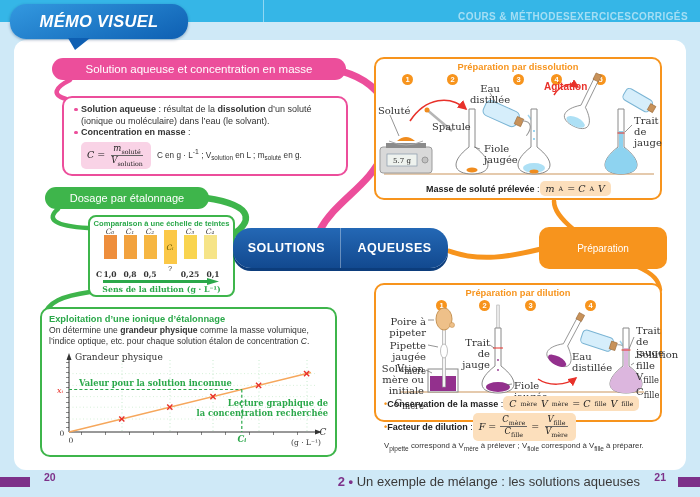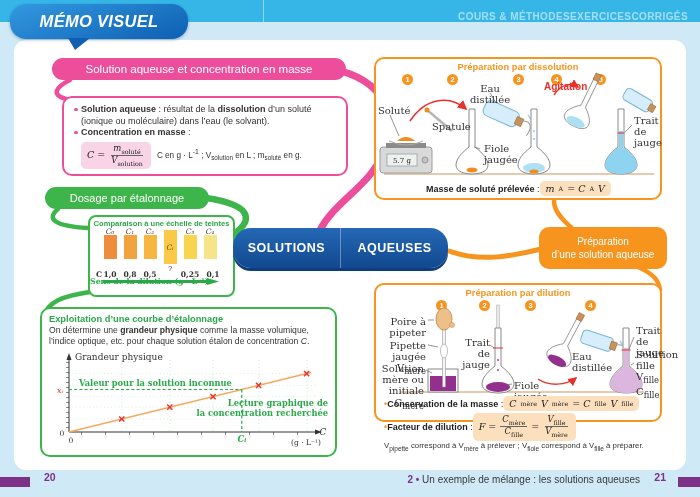--- a/index.html
+++ b/index.html
@@ -37,41 +37,41 @@
   .frac .fden{padding:0 2px}
   .units{font-size:8.2px}
   
   .sbox{left:88px;top:215px;width:147px;height:82px;border:2px solid #3eb54b;border-radius:8px;background:#fff;z-index:2}
   .sc-title{position:absolute;left:1px;top:2px;width:141px;text-align:center;font-size:7.6px;font-weight:bold;color:#2ba84a}
   .sc-lab{position:absolute;top:10px;width:16px;text-align:center;font-family:"DejaVu Serif",serif;font-style:italic;font-size:7.5px;color:#444}
   .sc-bar{position:absolute;top:18px;width:13px;height:24px}
   .sc-bar.tall{top:13px;height:34px;display:flex;align-items:center;justify-content:center;font-family:"DejaVu Serif",serif;font-style:italic;font-size:7.5px;color:#6b5900}
   .sc-q{position:absolute;top:47px;width:16px;text-align:center;font-size:7.5px;color:#444}
   .sc-num{position:absolute;top:53px;width:22px;text-align:center;font-family:"DejaVu Serif",serif;font-weight:bold;font-size:7.6px;color:#333}
-  .sc-cap{position:absolute;left:0;top:60px;width:143px;text-align:left;font-family:"DejaVu Serif",serif;font-weight:bold;font-size:7.8px;color:#2ba84a}
+  .sc-cap{position:absolute;left:0;top:68px;width:143px;text-align:center;font-family:"DejaVu Serif",serif;font-weight:bold;font-size:7.8px;color:#2ba84a}
   
   .cbox{left:40px;top:307px;width:297px;height:150px;border:2px solid #3eb54b;border-radius:10px;background:#fff;z-index:2;padding:5px 6px 0 7px}
   .cv-title{font-size:9.3px;font-weight:bold;color:#2ba84a}
   .cv-body{font-size:8.6px;color:#333;line-height:1.25;margin-top:1px}
   
   .obox{position:absolute;border:2px solid #f7941d;border-radius:10px;background:#fff;z-index:2}
   .obox-diss{left:374px;top:57px;width:288px;height:143px}
   .obox-dilu{left:374px;top:283px;width:288px;height:139px}
   .obx-title{position:absolute;top:3px;left:0;right:0;text-align:center;font-size:9.3px;font-weight:bold;color:#f7941d}
   .badge{position:absolute;top:15px;width:11px;height:11px;border-radius:50%;background:#f7941d;color:#fff;font-size:7.5px;font-weight:bold;display:flex;align-items:center;justify-content:center}
   .lab{position:absolute;font-family:"DejaVu Serif",serif;font-size:10px;color:#333;line-height:1.12}
   .lab.rt{text-align:right}.lab.ctr{text-align:center}
   .lab.red{color:#e8312a;font-weight:bold;font-family:"Liberation Sans",sans-serif}
   .orow{position:absolute;display:flex;align-items:center;gap:0;font-size:9px;color:#222}
   .orow .bdot{color:#f7941d;font-weight:bold}
   .onote{position:absolute;font-size:7.8px;color:#333}
   
   .fbar{position:absolute;top:477px;height:10px;background:#7d3189}
   .pgno{position:absolute;top:471px;font-size:10.5px;font-weight:bold;color:#7d3189}
-  .fright{position:absolute;right:60px;top:474px;font-size:10px;color:#3a3a3a;white-space:nowrap}
+  .fright{position:absolute;right:60px;top:474px;font-size:13px;color:#3a3a3a;white-space:nowrap}
   .fright .pur{color:#7d3189;font-weight:bold}
   svg text{font-family:"DejaVu Serif",serif}
 </style>
 </head>
 <body>
 
 <div class="abs topbar">
   <div class="abs topbar-sep"></div>
   <div class="tabs">
     <span class="tab">COURS &amp; MÉTHODES</span>
@@ -136,21 +136,21 @@
   <span class="sc-num" style="left:89px">0,25</span>
   <span class="sc-num" style="left:112px">0,1</span>
   <svg style="position:absolute;left:13px;top:61px" width="118" height="7">
     <rect x="0" y="2" width="104" height="3" fill="#2ba84a"></rect>
       <polygon points="104,0 116,3.5 104,7" fill="#2ba84a"></polygon>
   </svg>
   <div class="sc-cap">Sens de la dilution (g · L⁻¹)</div>
 </div>
 
 <div class="abs cbox">
-  <div class="cv-title">Exploitation d’une courbe d’étalonnage</div>
+  <div class="cv-title">Exploitation d’une ionique d’étalonnage</div>
   <div class="cv-body">On détermine une <b>grandeur physique</b> comme la masse volumique, l’indice optique, etc. pour chaque solution étalon de concentration <i>C</i>.</div>
   <svg width="281" height="99" style="margin-top:2px">
     <line x1="73" y1="12" x2="73" y2="84" stroke="#b9e4c2" stroke-width=".8" stroke-dasharray="1 2.5"></line>
     <line x1="121" y1="12" x2="121" y2="84" stroke="#b9e4c2" stroke-width=".8" stroke-dasharray="1 2.5"></line>
     <line x1="164" y1="12" x2="164" y2="84" stroke="#b9e4c2" stroke-width=".8" stroke-dasharray="1 2.5"></line>
     <line x1="210" y1="12" x2="210" y2="84" stroke="#b9e4c2" stroke-width=".8" stroke-dasharray="1 2.5"></line>
     <line x1="258" y1="12" x2="258" y2="84" stroke="#b9e4c2" stroke-width=".8" stroke-dasharray="1 2.5"></line>
     <line x1="20" y1="71" x2="266" y2="71" stroke="#cdeccf" stroke-width=".8" stroke-dasharray="1 2.5"></line>
     <line x1="20" y1="59.2" x2="266" y2="59.2" stroke="#cdeccf" stroke-width=".8" stroke-dasharray="1 2.5"></line>
     <line x1="20" y1="48.6" x2="266" y2="48.6" stroke="#cdeccf" stroke-width=".8" stroke-dasharray="1 2.5"></line>
@@ -190,21 +190,20 @@
   </svg>
 </div>
 
 <div class="abs cnode">
   <div class="lft">SOLUTIONS</div>
   <div>AQUEUSES</div>
 </div>
 
 <div class="pill hub-orange">
   <span>Préparation</span>
-  <span>d’une solution aqueuse</span>
 </div>
 
 <div class="obox obox-diss">
   <div class="obx-title">Préparation par dissolution</div>
   <span class="badge" style="left:26px">1</span>
   <span class="badge" style="left:71px">2</span>
   <span class="badge" style="left:137px">3</span>
   <span class="badge" style="left:175px">4</span>
   <span class="badge" style="left:219px">5</span>
   <svg style="position:absolute;left:0;top:0" width="284" height="139">

